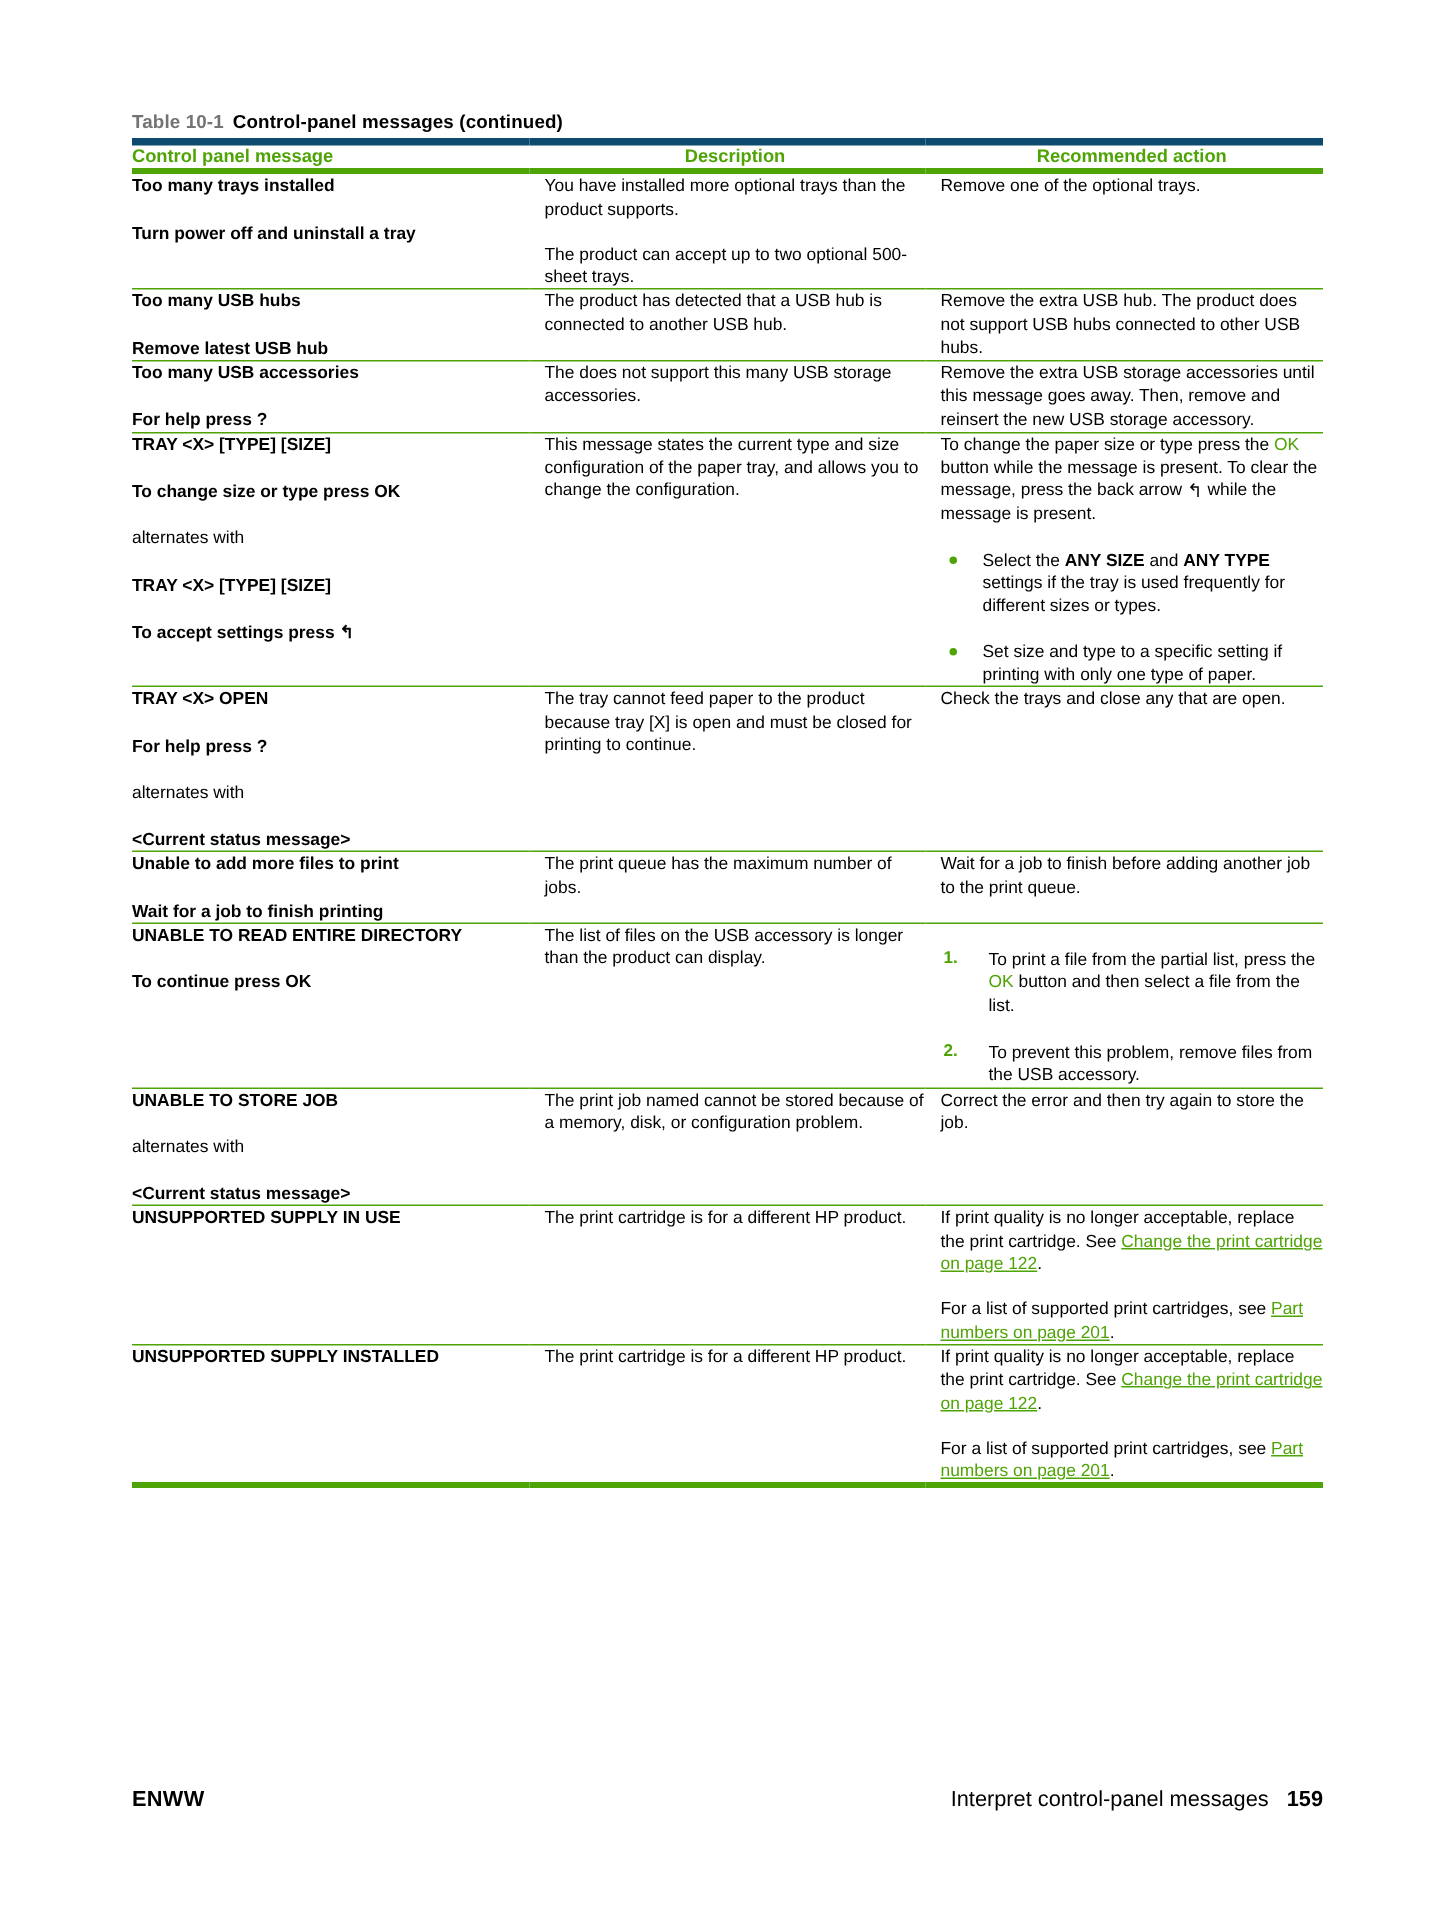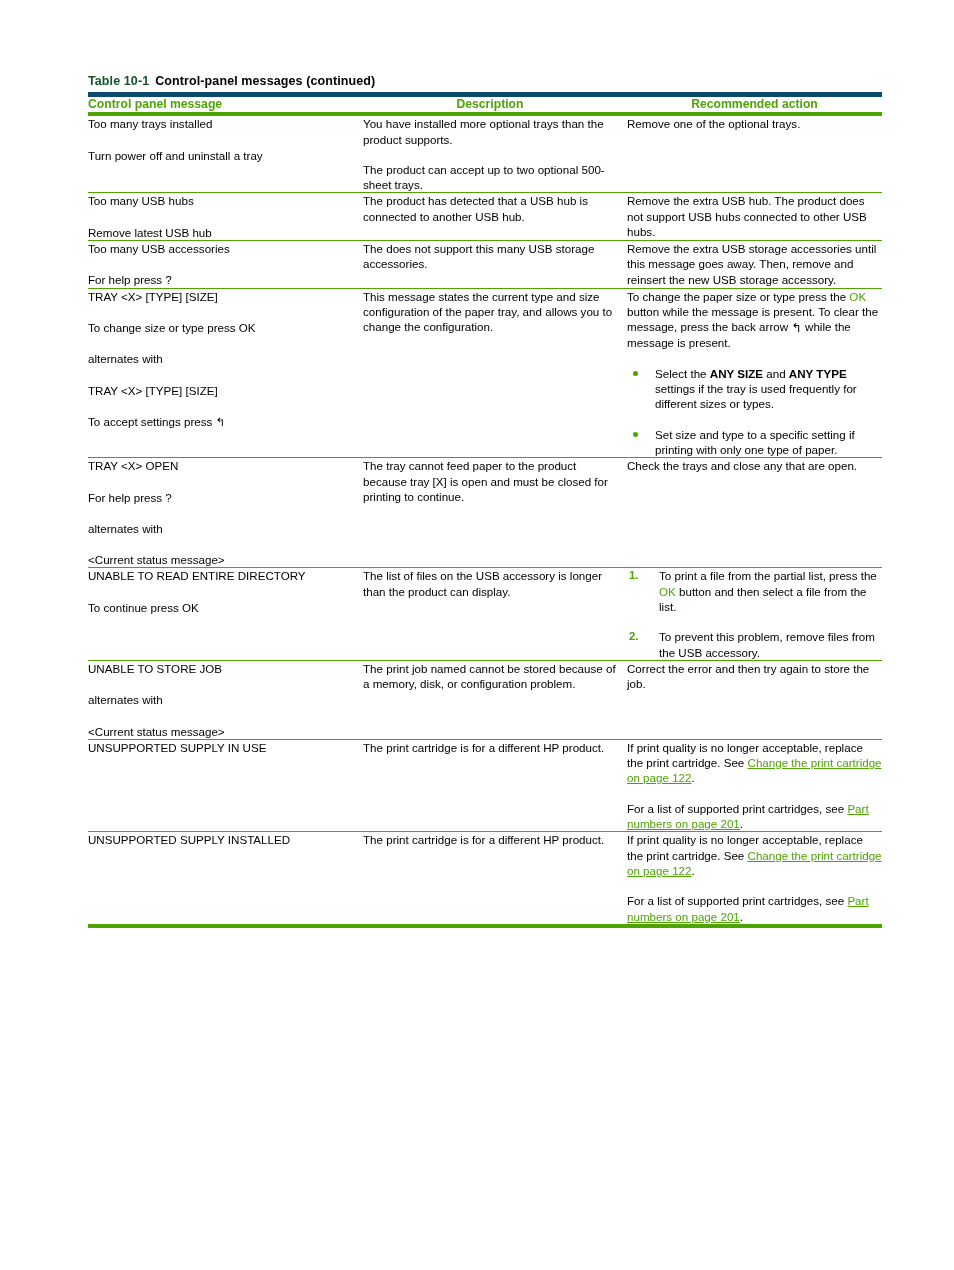--- a/index.html
+++ b/index.html
@@ -24,21 +24,21 @@
   
   .table-caption {
     position: absolute;
     left: 88px;
     top: 74px;
     font-size: 12.5px;
     font-weight: bold;
     letter-spacing: 0.1px;
     white-space: nowrap;
   }
-  .table-caption .tbl-num { color: #14532d; }
+  .table-caption .tbl-num { color: #737373; }
   .table-caption .tbl-title { color: #000; margin-left: 6px; }
 
   
   .msg-table {
     position: absolute;
     left: 88px;
     top: 92px;
     width: 794px;
     border-collapse: collapse;
     table-layout: fixed;
@@ -72,21 +72,21 @@
     padding: 10px 12px 14px 4px;
     font-size: 11.6px;
     line-height: 1.32;
     color: #000;
   }
   tbody td.pad-l { padding-left: 10px; }
   tbody tr.last-row td { border-bottom: 4px solid #4ea305; }
 
   
   .msg-line {
-    font-weight: normal;
+    font-weight: bold;
     margin: 0 0 16px 0;
   }
   .msg-line:last-child { margin-bottom: 0; }
   .alt-line {
     font-weight: normal;
     margin: 16px 0 16px 0;
   }
 
   
   .para {
@@ -132,20 +132,21 @@
     margin: 0;
     padding: 0;
     counter-reset: nlc;
   }
   ol.nl li {
     position: relative;
     padding-left: 32px;
     margin-bottom: 15px;
     line-height: 1.32;
     counter-increment: nlc;
+    margin-top: 16px;
   }
   ol.nl li:last-child { margin-bottom: 0; }
   ol.nl li::before {
     content: counter(nlc) ".";
     position: absolute;
     left: 2px;
     top: 0;
     color: #4ea305;
     font-weight: bold;
     font-size: 11.4px;
@@ -267,20 +268,32 @@
           <p class="msg-line">&lt;Current status message&gt;</p>
         </td>
         <td class="pad-l">
           <p class="para">The tray cannot feed paper to the product because tray [X] is open and must be closed for printing to continue.</p>
         </td>
         <td class="pad-l">
           <p class="para">Check the trays and close any that are open.</p>
         </td>
       </tr>
 
+      <tr>
+        <td>
+          <p class="msg-line">Unable to add more files to print</p>
+          <p class="msg-line">Wait for a job to finish printing</p>
+        </td>
+        <td class="pad-l">
+          <p class="para">The print queue has the maximum number of jobs.</p>
+        </td>
+        <td class="pad-l">
+          <p class="para">Wait for a job to finish before adding another job to the print queue.</p>
+        </td>
+      </tr>
 
       <tr>
         <td>
           <p class="msg-line">UNABLE TO READ ENTIRE DIRECTORY</p>
           <p class="msg-line">To continue press OK</p>
         </td>
         <td class="pad-l">
           <p class="para">The list of files on the USB accessory is longer than the product can display.</p>
         </td>
         <td class="pad-l">
@@ -327,14 +340,18 @@
         </td>
         <td class="pad-l">
           <p class="para"><span>If print quality is no longer acceptable, replace the print cartridge. See </span><a class="doclink" href="#">Change the print cartridge on page 122</a><span>.</span></p>
           <p class="para"><span>For a list of supported print cartridges, see </span><a class="doclink" href="#">Part numbers on page 201</a><span>.</span></p>
         </td>
       </tr>
 
     </tbody>
   </table>
 
+  <div class="footer">
+    <span class="f-left">ENWW</span>
+    <span class="f-right"><span>Interpret control-panel messages</span><span class="f-page">159</span></span>
+  </div>
 
 </div>
 
 </body></html>

